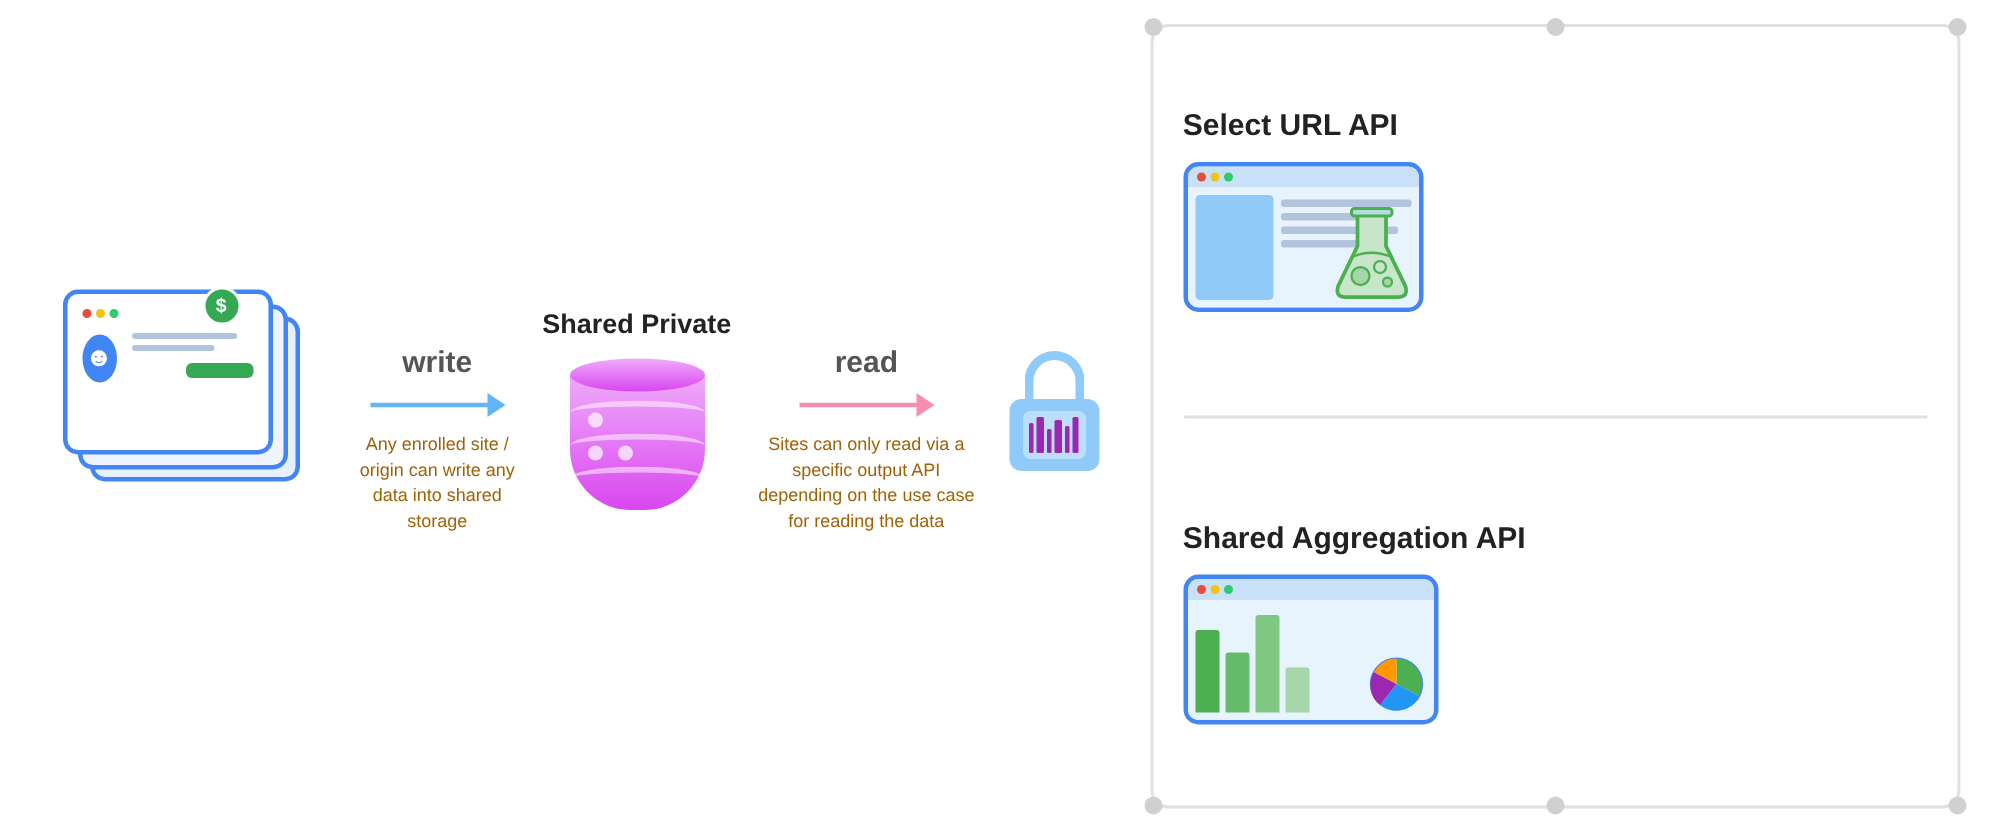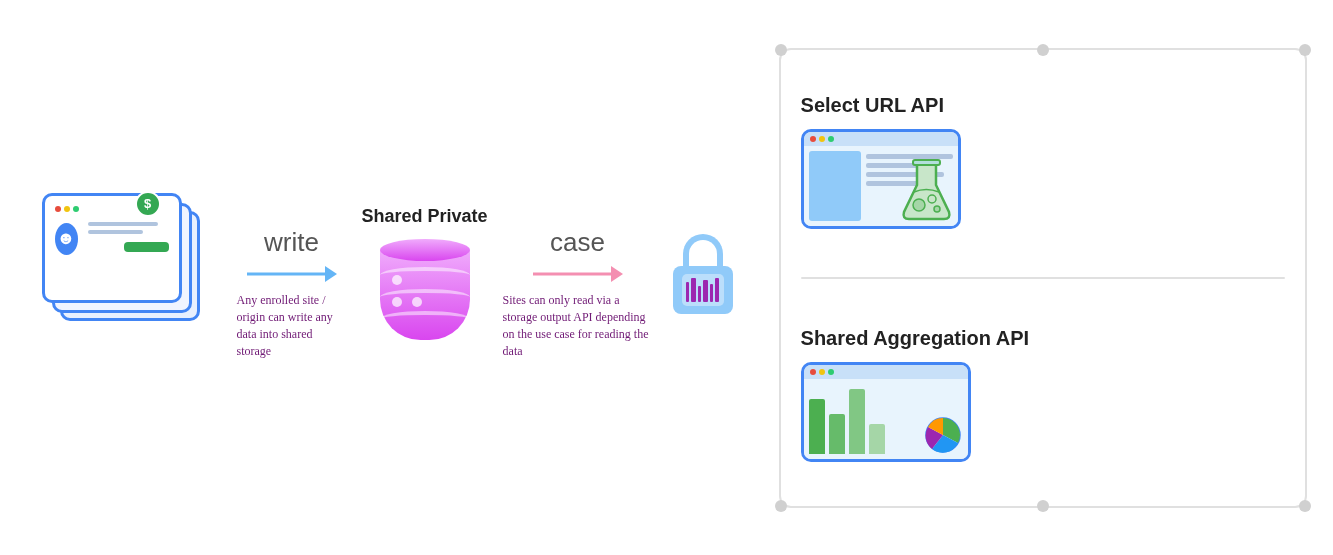--- a/index.html
+++ b/index.html
@@ -133,23 +133,23 @@
 
     
     .arrow-section {
       display: flex;
       flex-direction: column;
       align-items: center;
       flex-shrink: 0;
       margin: 0 10px;
     }
     .arrow-label {
-      font-size: 26px;
+      font-size: 20px;
       color: #555;
-      font-weight: 400;
+      font-weight: 700;
       margin-bottom: 6px;
       margin-top: 32px;
     }
     .arrow-right {
       width: 90px;
       height: 20px;
       position: relative;
     }
     .arrow-right::before {
       content: '';
@@ -166,25 +166,25 @@
       position: absolute;
       right: 0;
       top: 50%;
       transform: translateY(-50%);
       border-left: 12px solid #64b5f6;
       border-top: 8px solid transparent;
       border-bottom: 8px solid transparent;
     }
     .arrow-description {
       font-size: 12px;
-      color: #701a75;
+      color: #a16207;
+      text-align: center;
       width: 110px;
       margin-top: 8px;
       line-height: 1.4;
-      font-family: Liberation Serif, serif;
     }
 
     
     .shared-storage-section {
       display: flex;
       flex-direction: column;
       align-items: center;
       flex-shrink: 0;
       margin: 0 5px;
     }
@@ -281,22 +281,22 @@
     .bar {
       background: #9c27b0;
       border-radius: 1px;
     }
 
     
     .right-panel {
       flex: 1;
       border: 2px solid #e0e0e0;
       border-radius: 12px;
-      height: 460px;
-      margin-left: 36px;
+      height: 523px;
+      margin-left: 24px;
       display: flex;
       flex-direction: column;
       align-items: center;
       justify-content: space-around;
       padding: 20px;
       position: relative;
     }
     
     .corner-dot {
       position: absolute;
@@ -393,23 +393,23 @@
       <div style="position:absolute; top:50px; left:0; width:90px; height:16px; border-top:4px solid rgba(255,255,255,0.5); border-radius:50%; z-index:4;"></div>
       <div style="position:absolute; top:72px; left:0; width:90px; height:16px; border-top:4px solid rgba(255,255,255,0.5); border-radius:50%; z-index:4;"></div>
 
       <div style="position:absolute; top:36px; left:12px; width:10px; height:10px; border-radius:50%; background:rgba(255,255,255,0.7); z-index:5;"></div>
       <div style="position:absolute; top:58px; left:12px; width:10px; height:10px; border-radius:50%; background:rgba(255,255,255,0.7); z-index:5;"></div>
       <div style="position:absolute; top:58px; left:32px; width:10px; height:10px; border-radius:50%; background:rgba(255,255,255,0.7); z-index:5;"></div>
     </div>
   </div>
 
   <div class="arrow-section" style="margin: 0 10px;">
-    <span class="arrow-label">case</span>
+    <span class="arrow-label">read</span>
     <div class="arrow-pink"></div>
-    <div class="arrow-description" style="width:150px;">Sites can only read via a storage output API depending on the use case for reading the data</div>
+    <div class="arrow-description" style="width:150px;">Sites can only read via a specific output API depending on the use case for reading the data</div>
   </div>
 
   <div class="lock-section">
     <div class="lock-icon">
       <div class="lock-shackle"></div>
       <div class="lock-body">
         <div class="lock-inner">
 
           <div class="lock-barcode">
             <div class="bar" style="width:3px; height:20px;"></div>

